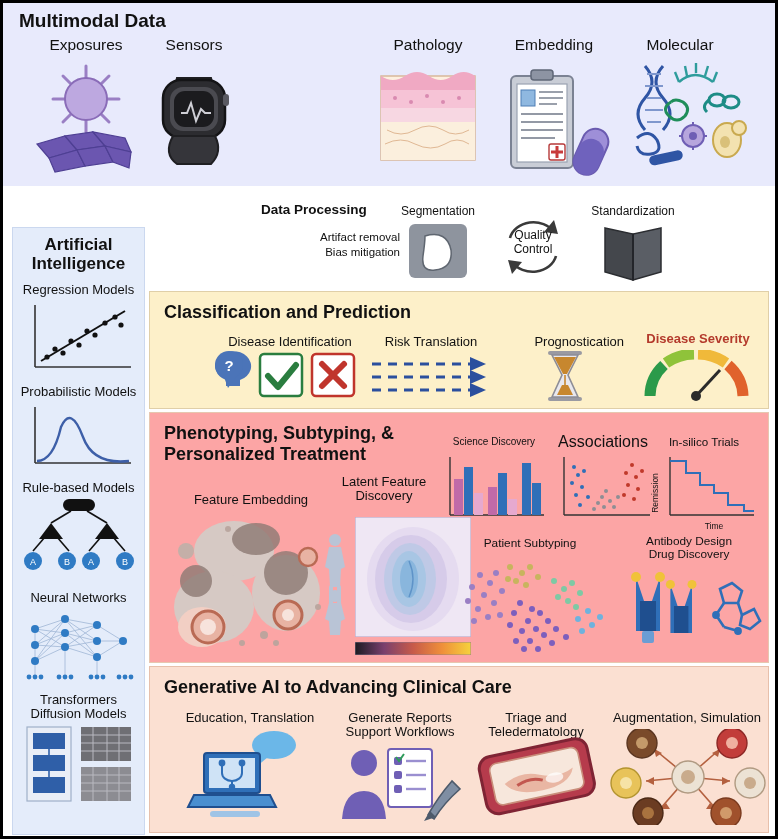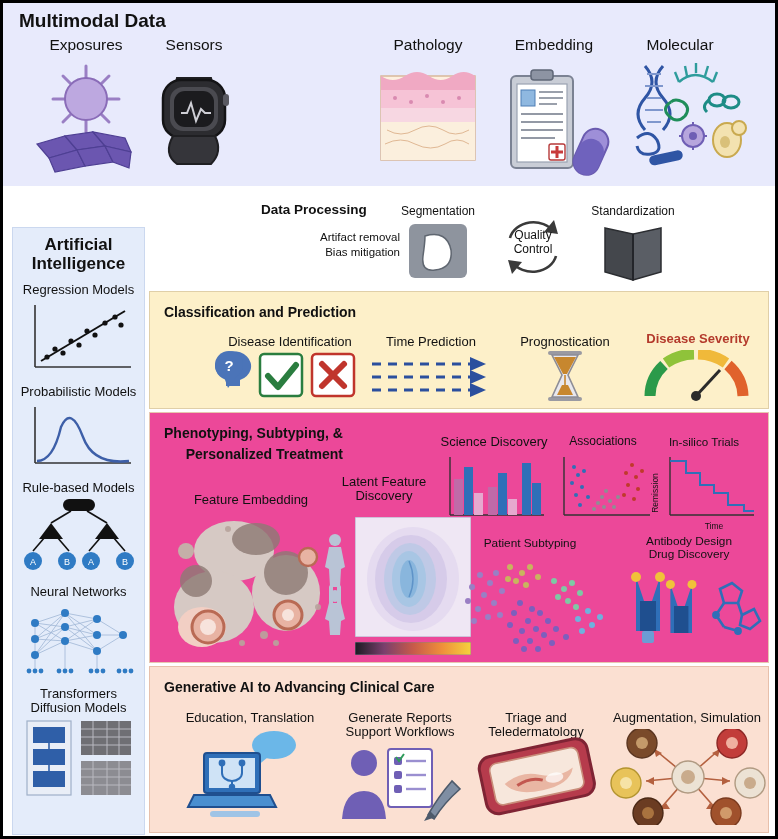--- a/index.html
+++ b/index.html
@@ -123,37 +123,36 @@
     box-sizing: border-box;
   }
   .p-class {
     top: 288px;
     height: 118px;
     background: #fdf0c9;
   }
   .p-pheno {
     top: 409px;
     height: 251px;
-    background: #ec4899;
+    background: #fca5a5;
     border-color: #e7c7b0;
   }
   .p-gen {
     top: 663px;
     height: 167px;
     background: #fbe0d2;
     border-color: #e7c0ab;
   }
   .p-title {
     position: absolute;
     left: 14px; top: 10px;
-    font-size: 14px;
+    font-size: 18px;
     font-weight: bold;
     color: #111;
     line-height: 21px;
-    text-align: right;
   }
   .sub-label {
     position: absolute;
     font-size: 13px;
     color: #111;
     text-align: center;
     line-height: 14px;
   }
   .tiny-label {
     position: absolute;
@@ -450,21 +449,21 @@
           <g fill="#ffffff" font-size="9" font-family="Liberation Sans, sans-serif" text-anchor="middle">
             <text x="14" y="67.5">A</text>
             <text x="48" y="67.5">B</text>
             <text x="72" y="67.5">A</text>
             <text x="106" y="67.5">B</text>
           </g>
         </svg>
       </div>
     </div>
 
-    <div class="sb-block" style="">
+    <div class="sb-block" style="margin-top:6px;">
       <div class="sb-label">Neural Networks</div>
       <div class="sb-art">
         <svg width="120" height="78" viewBox="0 0 120 78">
           <g stroke="#9fb6d6" stroke-width="0.8">
             <line x1="16" y1="22" x2="46" y2="12"></line>
               <line x1="16" y1="22" x2="46" y2="26"></line>
               <line x1="16" y1="22" x2="46" y2="40"></line>
             <line x1="16" y1="38" x2="46" y2="12"></line>
               <line x1="16" y1="38" x2="46" y2="26"></line>
               <line x1="16" y1="38" x2="46" y2="40"></line>
@@ -566,37 +565,37 @@
         <rect x="48" y="4" width="42" height="42" rx="4" fill="#ffffff" stroke="#2a7d3f" stroke-width="2.5"></rect>
         <path d="M56 26 l10 11 l18 -22" fill="none" stroke="#2a7d3f" stroke-width="6" stroke-linecap="round" stroke-linejoin="round"></path>
         <rect x="100" y="4" width="42" height="42" rx="4" fill="#ffffff" stroke="#c0352c" stroke-width="2.5"></rect>
         <g stroke="#c0352c" stroke-width="6" stroke-linecap="round">
           <line x1="110" y1="14" x2="132" y2="36"></line>
           <line x1="132" y1="14" x2="110" y2="36"></line>
         </g>
       </svg>
     </div>
 
-    <div class="sub-label" style="left:216px; top:43px; width:130px;">Time Prediction</div>
+    <div class="sub-label" style="left:216px; top:43px; width:130px;">Risk Translation</div>
     <div class="art" style="left:216px; top:64px;">
       <svg width="132" height="42" viewBox="0 0 132 42">
         <g stroke="#2b4f9e" stroke-width="3" stroke-dasharray="9 7">
           <line x1="6" y1="8" x2="104" y2="8"></line>
           <line x1="6" y1="21" x2="104" y2="21"></line>
           <line x1="6" y1="34" x2="104" y2="34"></line>
         </g>
         <g fill="#2b4f9e">
           <polygon points="104,1 120,8 104,15"></polygon>
           <polygon points="104,14 120,21 104,28"></polygon>
           <polygon points="104,27 120,34 104,41"></polygon>
         </g>
       </svg>
     </div>
 
-    <div class="sub-label" style="left:348px; top:43px; width:134px;">Prognostication</div>
+    <div class="sub-label" style="left:340px; top:43px; width:134px;text-align:right;">Prognostication</div>
     <div class="art" style="left:388px; top:57px;">
       <svg width="54" height="54" viewBox="0 0 54 54">
         <rect x="10" y="2" width="34" height="4" rx="2" fill="#9a9aa2"></rect>
         <rect x="10" y="48" width="34" height="4" rx="2" fill="#9a9aa2"></rect>
         <path d="M14 6 l26 0 l-10 20 l10 22 l-26 0 l10 -22 z" fill="#e8e8ee" stroke="#8d8d96" stroke-width="1.6"></path>
         <path d="M16 8 l22 0 l-9 17 l-4 0 z" fill="#c7872e"></path>
         <path d="M19 46 l16 0 l-5 -10 l-6 0 z" fill="#c7872e"></path>
         <line x1="27" y1="26" x2="27" y2="36" stroke="#c7872e" stroke-width="1.6"></line>
       </svg>
     </div>
@@ -689,37 +688,37 @@
             <stop offset="25%" stop-color="#7a3f6d"></stop>
             <stop offset="50%" stop-color="#c75a4a"></stop>
             <stop offset="75%" stop-color="#ef8f3a"></stop>
             <stop offset="100%" stop-color="#f5d23c"></stop>
           </linearGradient>
         </defs>
         <rect x="0" y="0" width="116" height="13" fill="url(#cbar)" stroke="#8a7b92" stroke-width="0.8"></rect>
       </svg>
     </div>
 
-    <div class="tiny-label" style="left:284px; top:22px; width:120px; font-size:13px;">Science Discovery</div>
+    <div class="tiny-label" style="left:284px; top:22px; width:120px; font-size:10px;">Science Discovery</div>
     <div class="art" style="left:290px; top:40px;">
       <svg width="108" height="70" viewBox="0 0 108 70">
         <line x1="10" y1="62" x2="104" y2="62" stroke="#333" stroke-width="1.4"></line>
         <line x1="10" y1="62" x2="10" y2="4" stroke="#333" stroke-width="1.4"></line>
         <rect x="14" y="26" width="9" height="36" fill="#c06aa8"></rect>
         <rect x="24" y="14" width="9" height="48" fill="#2f6fb8"></rect>
         <rect x="34" y="40" width="9" height="22" fill="#e6a9cf"></rect>
         <rect x="48" y="34" width="9" height="28" fill="#c06aa8"></rect>
         <rect x="58" y="20" width="9" height="42" fill="#2f6fb8"></rect>
         <rect x="68" y="46" width="9" height="16" fill="#e6a9cf"></rect>
         <rect x="82" y="10" width="9" height="52" fill="#2f6fb8"></rect>
         <rect x="92" y="30" width="9" height="32" fill="#2f6fb8"></rect>
       </svg>
     </div>
 
-    <div class="tiny-label" style="left:398px; top:22px; width:110px; font-size:12px;">Associations</div>
+    <div class="tiny-label" style="left:398px; top:22px; width:110px; font-size:16px;">Associations</div>
     <div class="art" style="left:404px; top:40px;">
       <svg width="100" height="70" viewBox="0 0 100 70">
         <line x1="10" y1="62" x2="96" y2="62" stroke="#333" stroke-width="1.4"></line>
         <line x1="10" y1="62" x2="10" y2="4" stroke="#333" stroke-width="1.4"></line>
         <g fill="#2f6fb8">
           <circle cx="20" cy="14" r="2"></circle>
             <circle cx="24" cy="22" r="2"></circle>
             <circle cx="18" cy="30" r="2"></circle>
           <circle cx="28" cy="34" r="2"></circle>
             <circle cx="22" cy="42" r="2"></circle>

